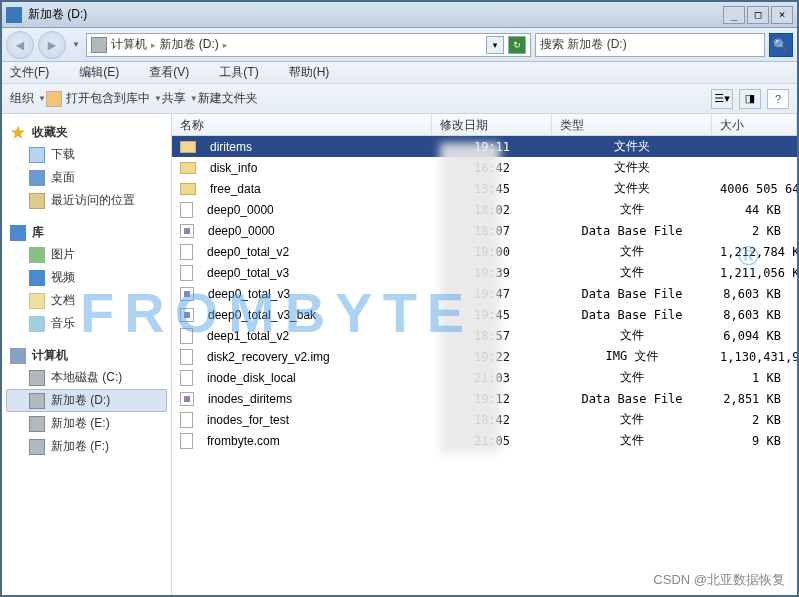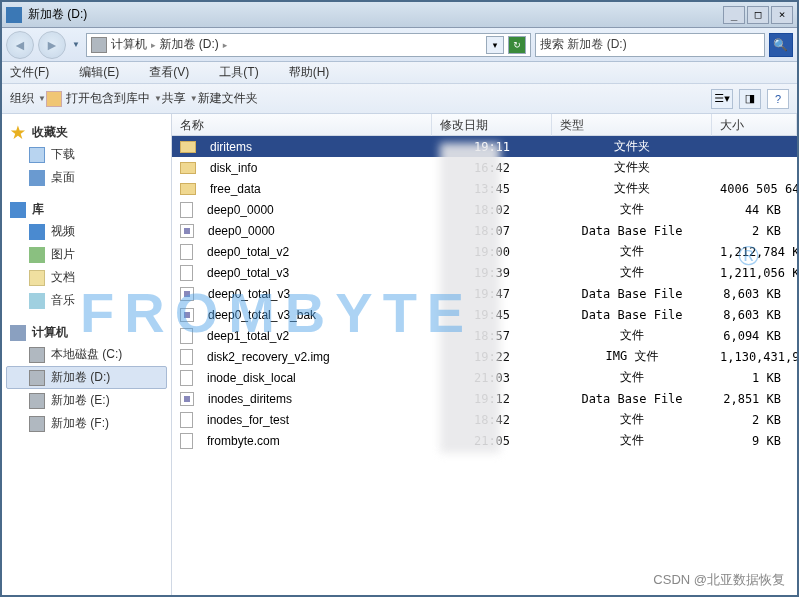--- a/index.html
+++ b/index.html
@@ -142,33 +142,37 @@
             <span>收藏夹</span>
           </div>
         <div class="side-item">
             <span class="i i-down"></span>
             <span>下载</span>
           </div>
         <div class="side-item">
             <span class="i i-desk"></span>
             <span>桌面</span>
           </div>
+        <div class="side-item">
+            <span class="i i-recent"></span>
+            <span>最近访问的位置</span>
+          </div>
       </div>
       <div class="side-group">
         <div class="side-head">
             <span class="i i-lib"></span>
             <span>库</span>
           </div>
         <div class="side-item">
+            <span class="i i-pic"></span>
+            <span>图片</span>
+          </div>
+        <div class="side-item">
             <span class="i i-vid"></span>
             <span>视频</span>
-          </div>
-        <div class="side-item">
-            <span class="i i-pic"></span>
-            <span>图片</span>
           </div>
         <div class="side-item">
             <span class="i i-doc"></span>
             <span>文档</span>
           </div>
         <div class="side-item">
             <span class="i i-mus"></span>
             <span>音乐</span>
           </div>
       </div>

